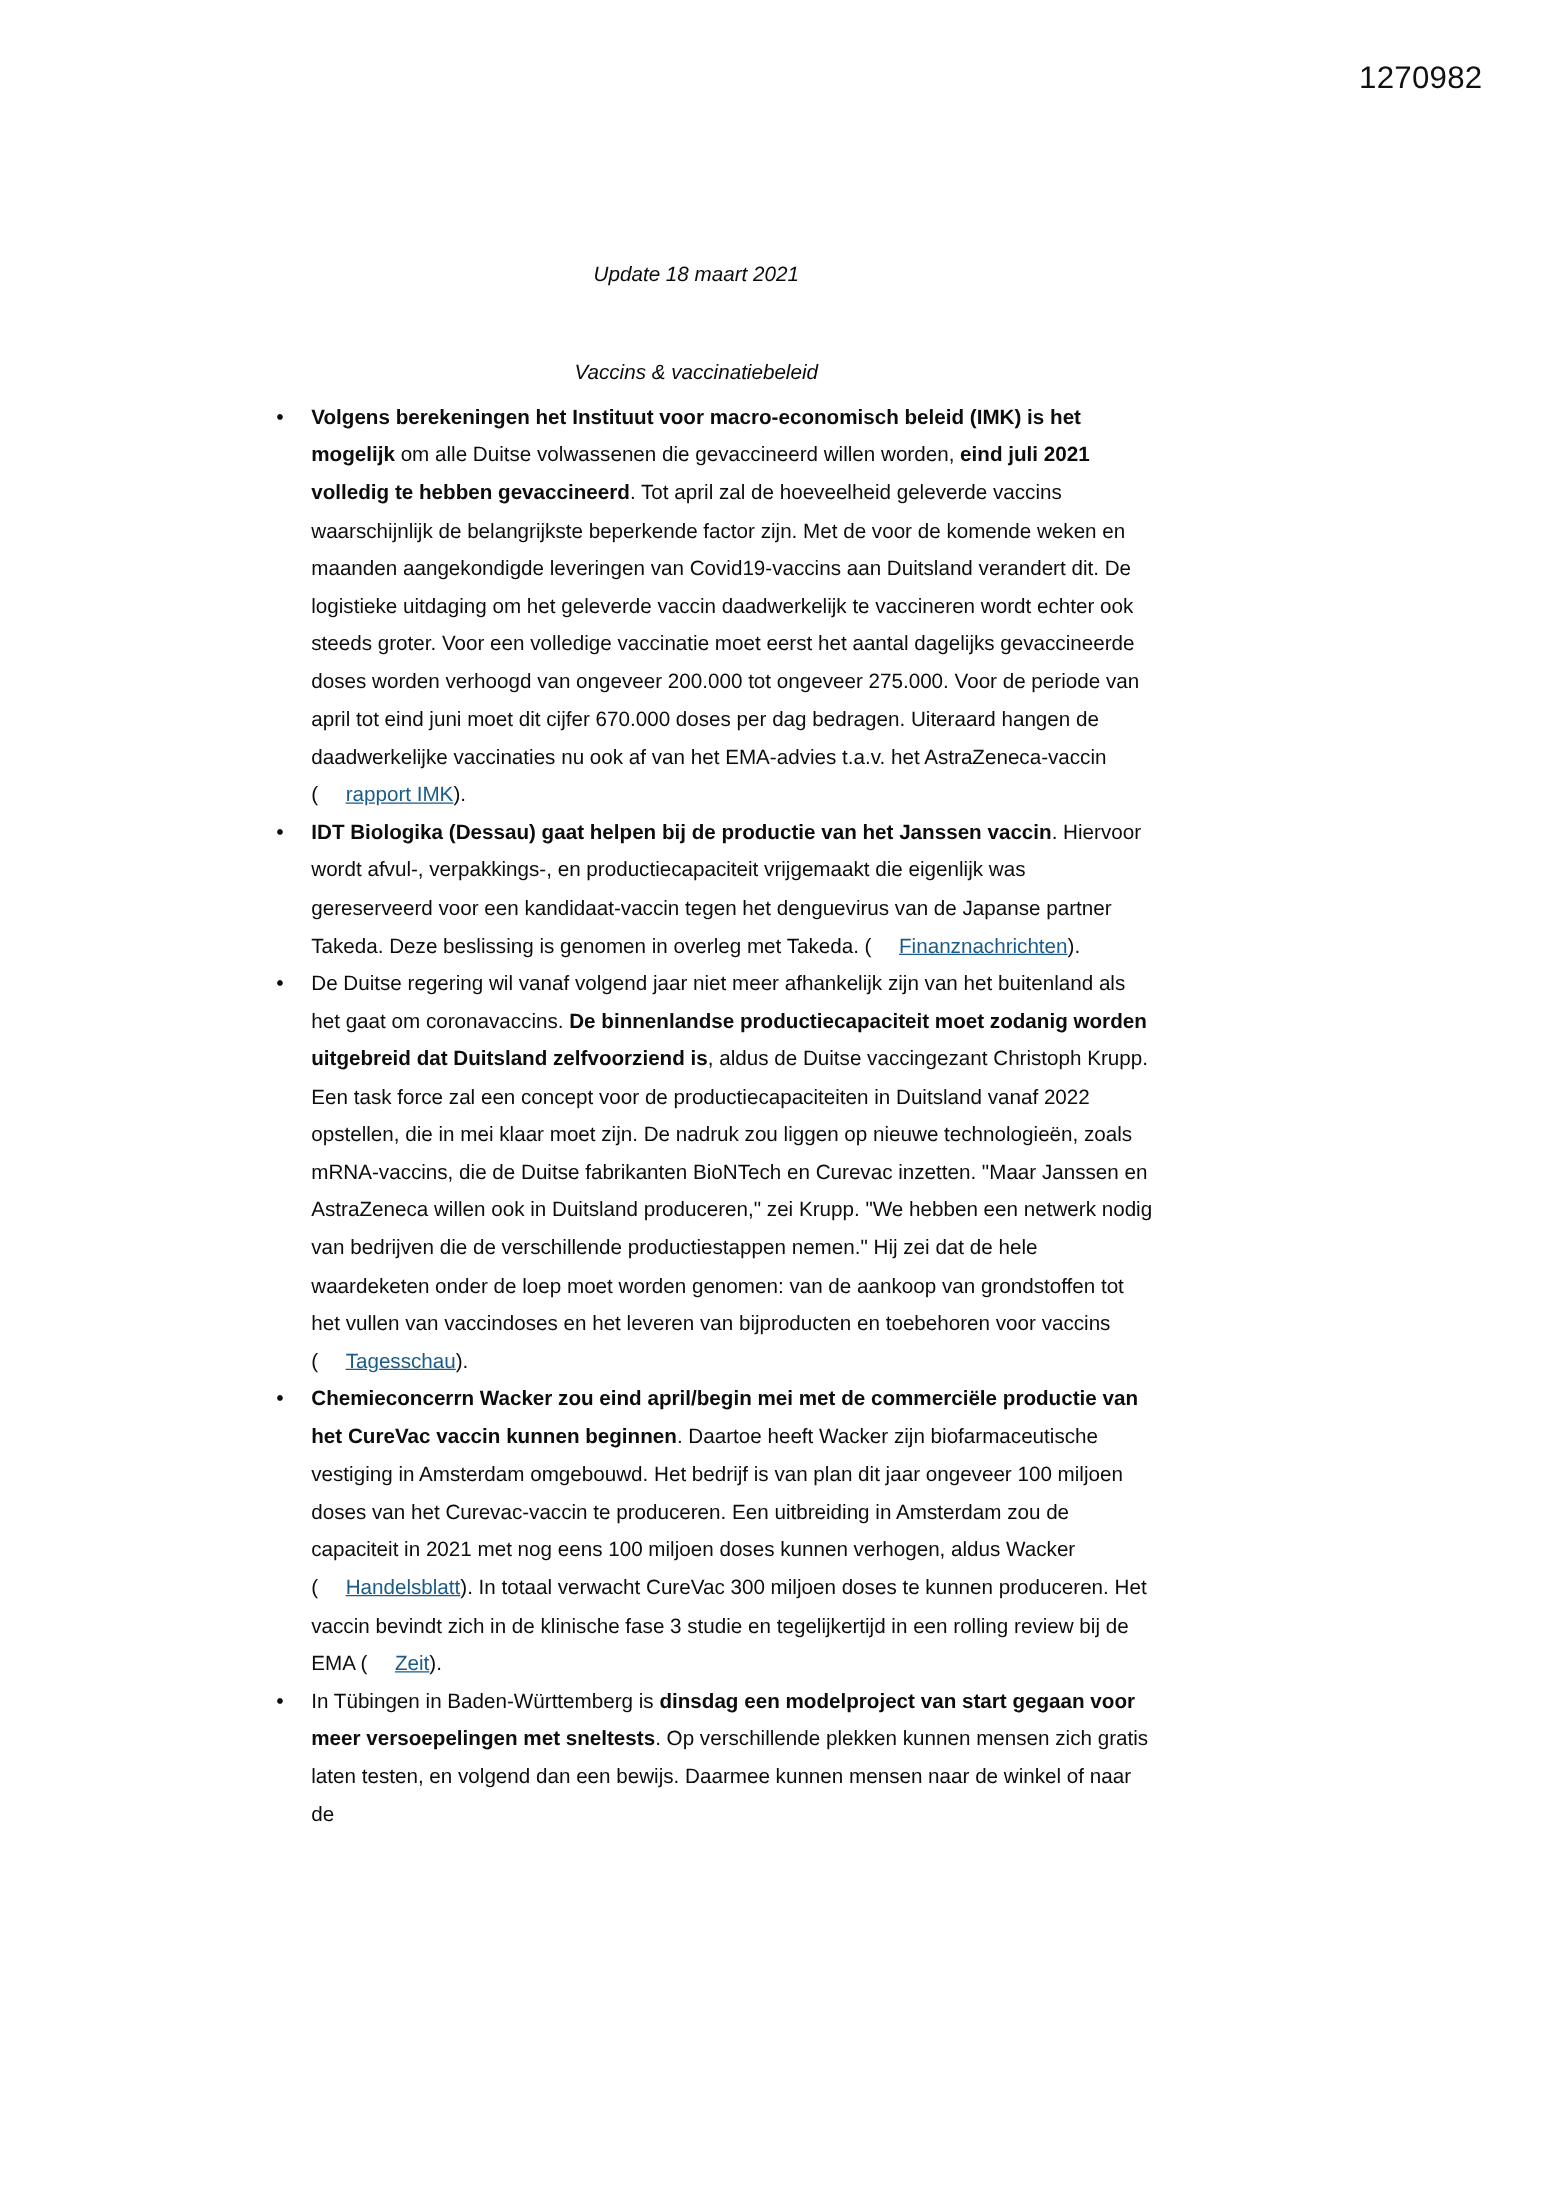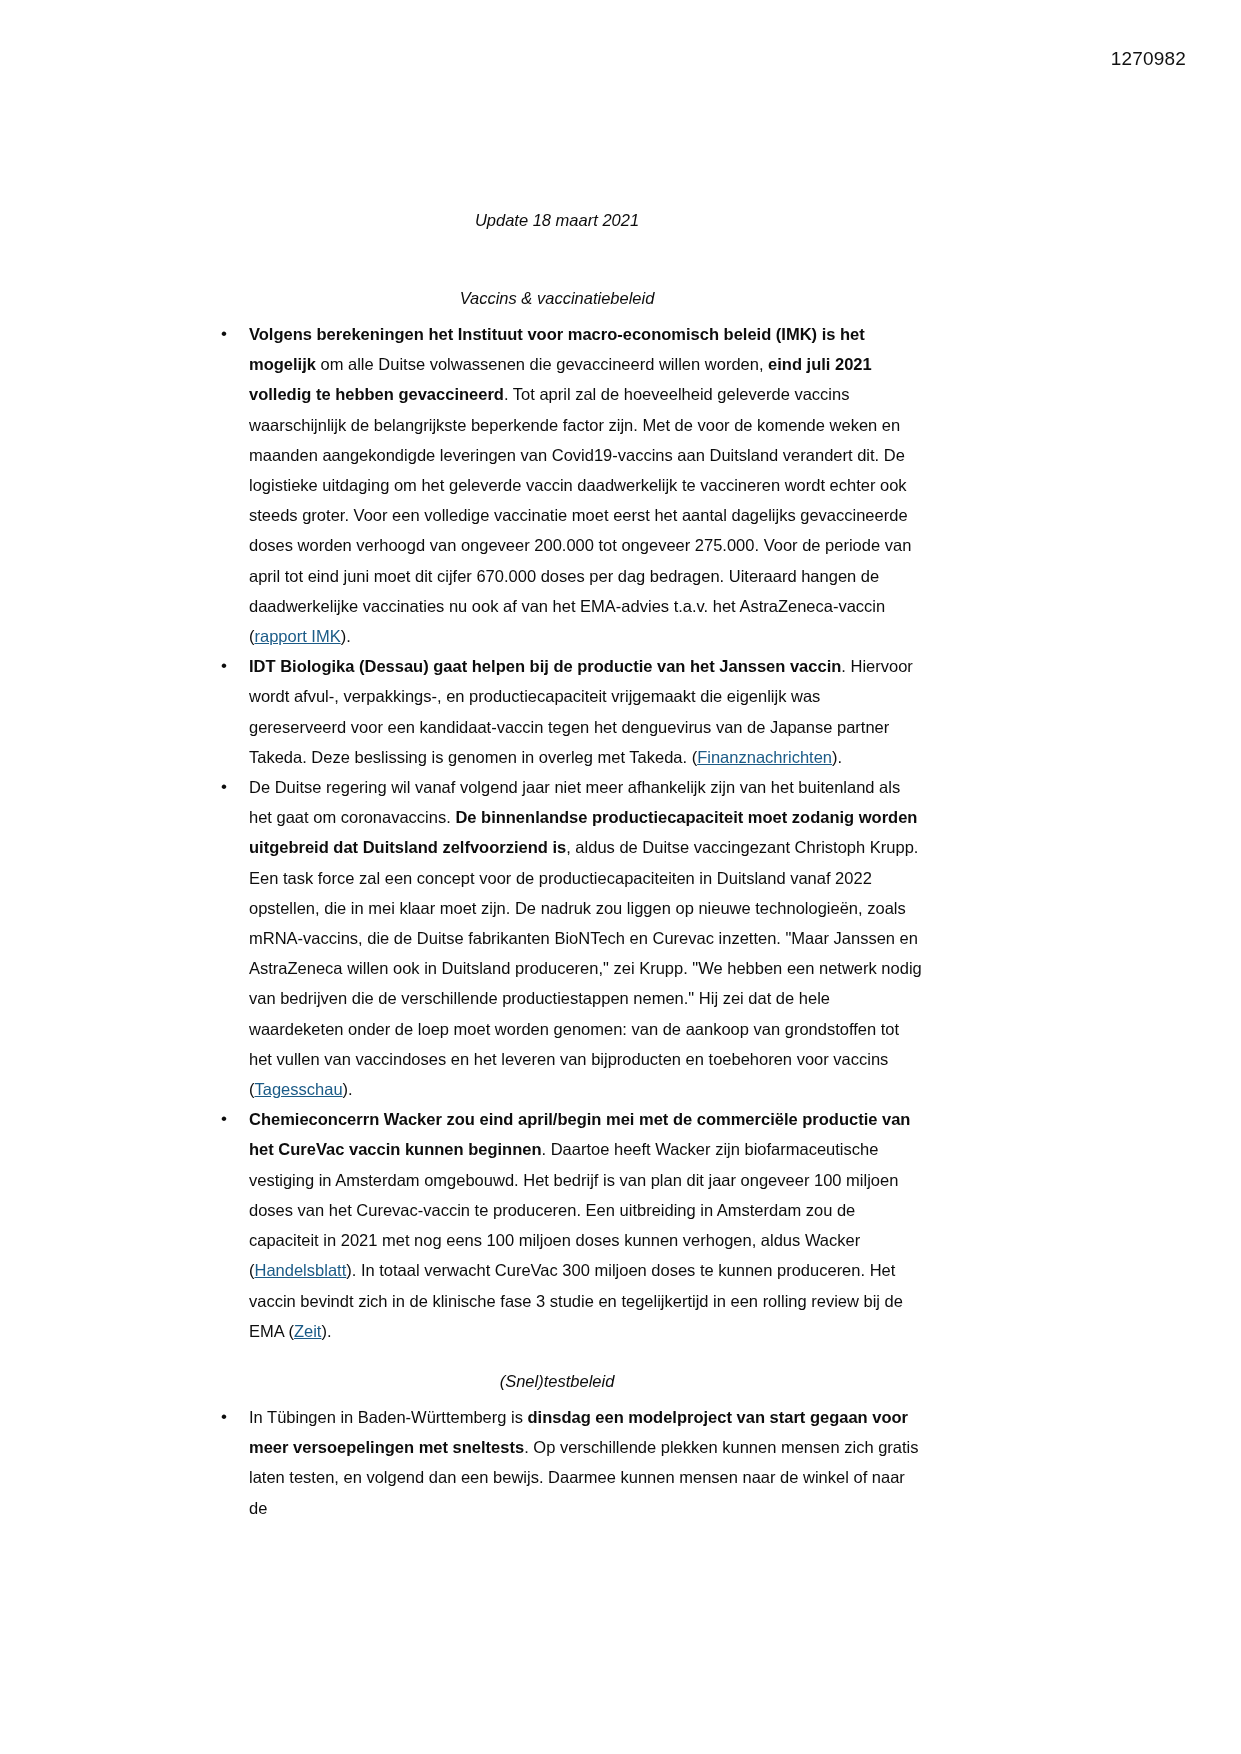--- a/index.html
+++ b/index.html
@@ -20,21 +20,21 @@
     width: 1241px;
     height: 1754px;
     background: #ffffff;
     box-sizing: border-box;
   }
   .doc-id {
     position: absolute;
     top: 48px;
     right: 55px;
     font-family: "Liberation Sans", sans-serif;
-    font-size: 19px;
+    font-size: 25px;
     letter-spacing: 0.2px;
     color: #111111;
   }
   .content {
     position: absolute;
     top: 190px;
     left: 192px;
     width: 730px;
   }
   .doc-title {
@@ -86,20 +86,21 @@
     font-size: 17px;
     line-height: 30.2px;
     color: #0d0d0d;
   }
   b, .b {
     font-weight: bold;
   }
   a.doclink {
     color: #1b5b87;
     text-decoration: underline;
+    margin-left: 22px;
   }
   .para-text {
     display: block;
   }
 </style>
 </head>
 <body>
 
 <div class="page">
 
@@ -128,21 +129,20 @@
         <span class="para-text"><span>De Duitse regering wil vanaf volgend jaar niet meer afhankelijk zijn van het buitenland als het gaat om coronavaccins. </span><b>De binnenlandse productiecapaciteit moet zodanig worden uitgebreid dat Duitsland zelfvoorziend is</b><span>, aldus de Duitse vaccingezant Christoph Krupp. Een task force zal een concept voor de productiecapaciteiten in Duitsland vanaf 2022 opstellen, die in mei klaar moet zijn. De nadruk zou liggen op nieuwe technologieën, zoals mRNA-vaccins, die de Duitse fabrikanten BioNTech en Curevac inzetten. "Maar Janssen en AstraZeneca willen ook in Duitsland produceren," zei Krupp. "We hebben een netwerk nodig van bedrijven die de verschillende productiestappen nemen." Hij zei dat de hele waardeketen onder de loep moet worden genomen: van de aankoop van grondstoffen tot het vullen van vaccindoses en het leveren van bijproducten en toebehoren voor vaccins (</span><a class="doclink" href="#">Tagesschau</a><span>).</span></span>
       </li>
 
       <li>
         <span class="bullet-dot">•</span>
         <span class="para-text"><b>Chemieconcerrn Wacker zou eind april/begin mei met de commerciële productie van het CureVac vaccin kunnen beginnen</b><span>. Daartoe heeft Wacker zijn biofarmaceutische vestiging in Amsterdam omgebouwd. Het bedrijf is van plan dit jaar ongeveer 100 miljoen doses van het Curevac-vaccin te produceren. Een uitbreiding in Amsterdam zou de capaciteit in 2021 met nog eens 100 miljoen doses kunnen verhogen, aldus Wacker (</span><a class="doclink" href="#">Handelsblatt</a><span>). In totaal verwacht CureVac 300 miljoen doses te kunnen produceren. Het vaccin bevindt zich in de klinische fase 3 studie en tegelijkertijd in een rolling review bij de EMA (</span><a class="doclink" href="#">Zeit</a><span>).</span></span>
       </li>
 
     </ul>
 
-    <div class="section-heading tight">(Snel)testbeleid</div>
 
     <ul class="bullets">
       <li>
         <span class="bullet-dot">•</span>
         <span class="para-text"><span>In Tübingen in Baden-Württemberg is </span><b>dinsdag een modelproject van start gegaan voor meer versoepelingen met sneltests</b><span>. Op verschillende plekken kunnen mensen zich gratis laten testen, en volgend dan een bewijs. Daarmee kunnen mensen naar de winkel of naar de</span></span>
       </li>
     </ul>
 
   </div>
 </div>

